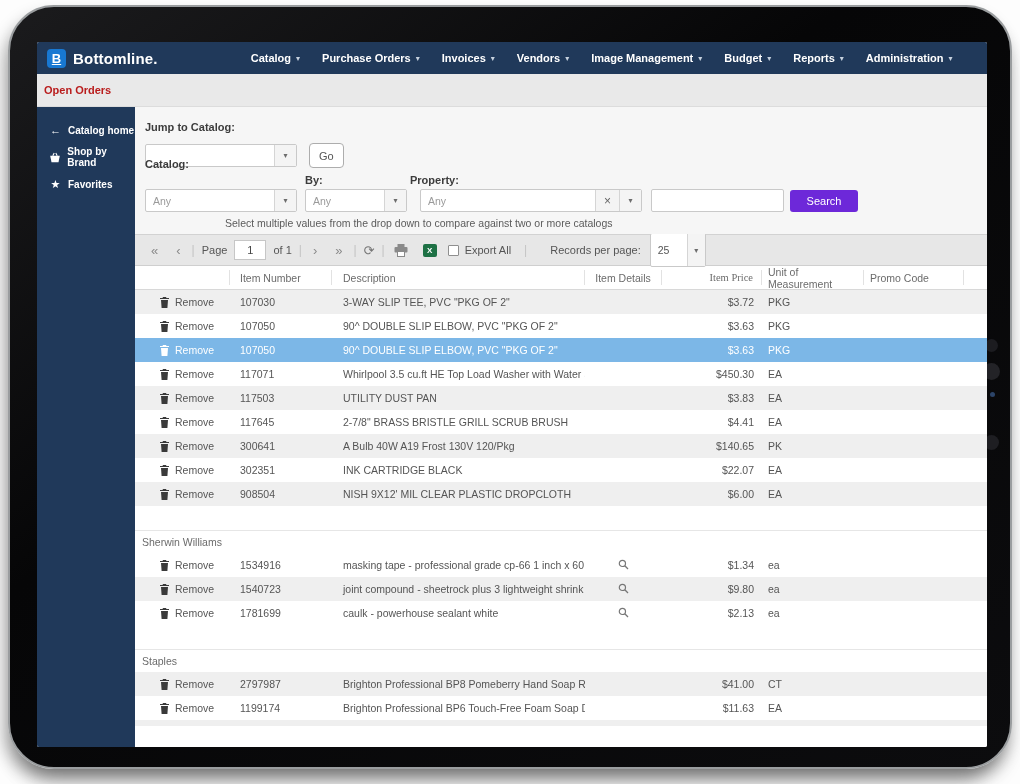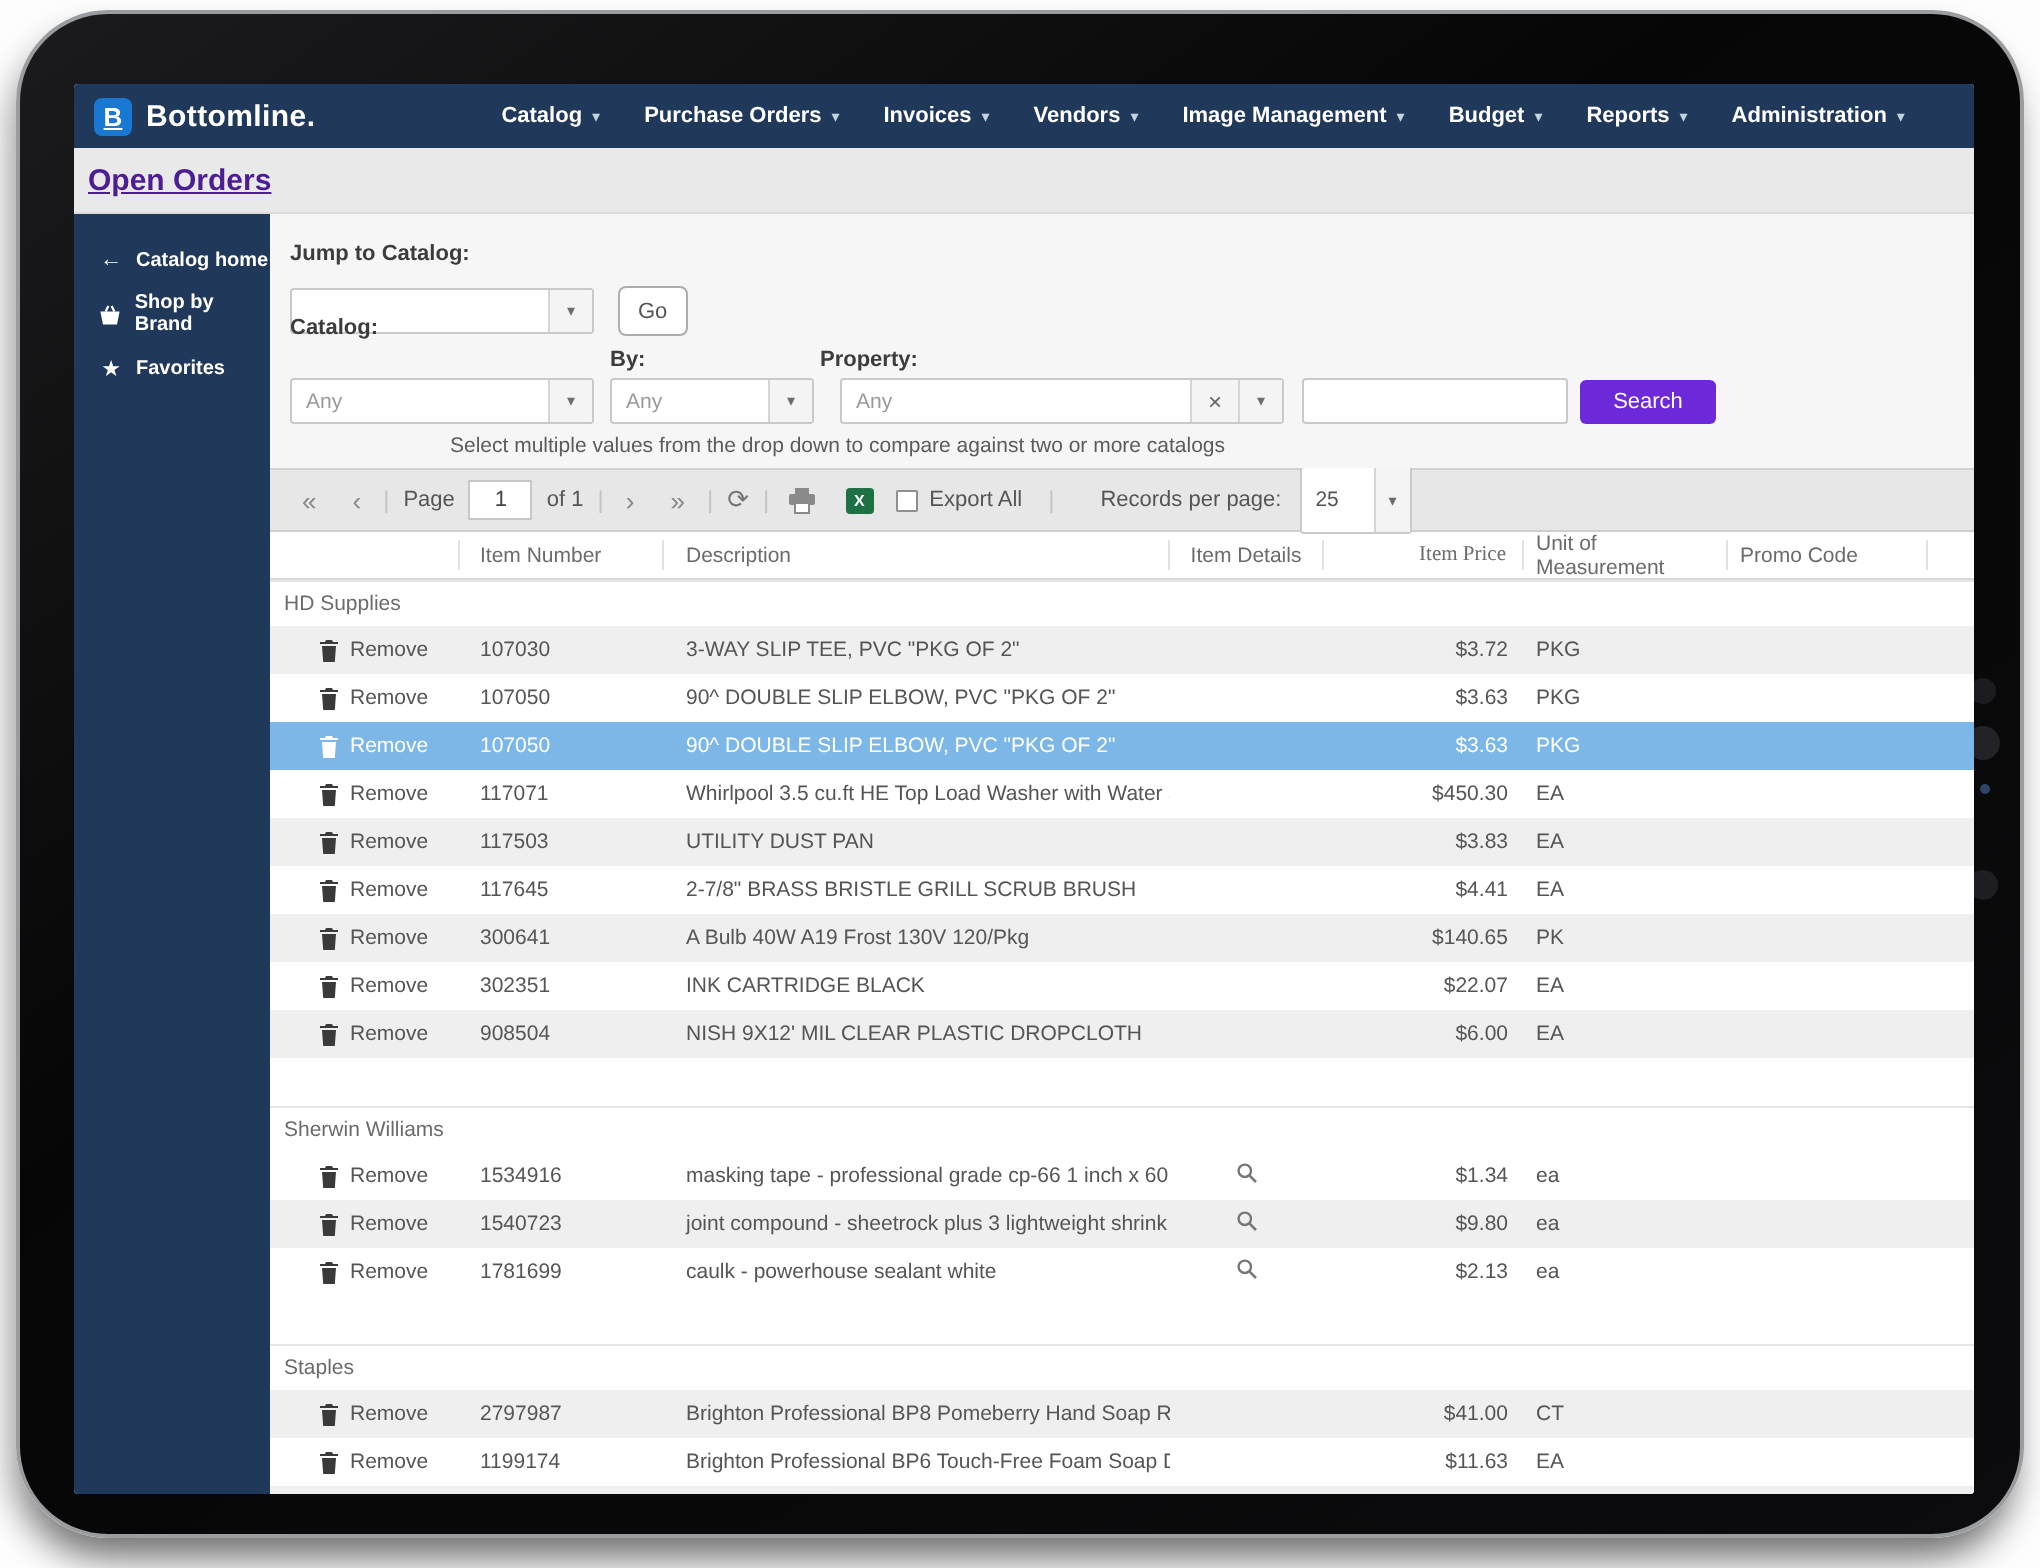--- a/index.html
+++ b/index.html
@@ -26,21 +26,21 @@
                font-weight:bold; font-size:13px; display:flex; align-items:center; justify-content:center;
                text-decoration:underline; }
   .logo-name { color:#fff; font-size:15px; font-weight:bold; letter-spacing:.2px; }
   .nav-items { display:flex; gap:22px; margin-left:93px; }
   .nav-item { color:#ffffff; font-size:11px; font-weight:bold; display:flex; align-items:center; gap:5px; cursor:pointer; }
   .nav-item .caret { color:#c6d1de; font-size:8px; }
 
   
   .titlebar { height:33px; background:#e9e9e9; border-bottom:1px solid #dcdcdc;
               display:flex; align-items:center; padding-left:7px; }
-  .titlebar span { font-size:15px; font-weight:600; color:#4c1d95;text-decoration:underline; }
+  .titlebar span { font-size:11px; font-weight:600; color:#b91c1c; }
 
   
   .content { display:flex; height:640px; }
   .sidebar { width:98px; background:#20395a; flex:none; padding-top:12px; }
   .side-item { display:flex; align-items:center; gap:6px; color:#fff; font-size:10px; font-weight:bold;
                padding:5px 0 5px 12px; cursor:pointer; }
   .side-item .si { width:13px; display:flex; justify-content:center; color:#fff; font-size:11px; }
 
   .main { flex:1; background:#ffffff; position:relative; }
 
@@ -268,21 +268,20 @@
           <div class="c-remove"></div>
           <div class="c-num">Item Number</div>
           <div class="c-desc">Description</div>
           <div class="c-det">Item Details</div>
           <div class="c-price">Item Price</div>
           <div class="c-unit">Unit of Measurement</div>
           <div class="c-promo">Promo Code</div>
           <div class="c-end"></div>
         </div>
 
-        <div class="group-label">HD Supplies</div>
 
         <div class="trow odd">
           <div class="remove-cell">
             <span class="trash">
                 <svg width="9" height="11" viewBox="0 0 9 11">
                   <path fill="currentColor" d="M3 0h3l.5 1H9v1H0V1h2.5L3 0zM1 3h7l-.6 8H1.6L1 3z"></path>
                 </svg>
               </span>
             <span>Remove</span>
           </div>

